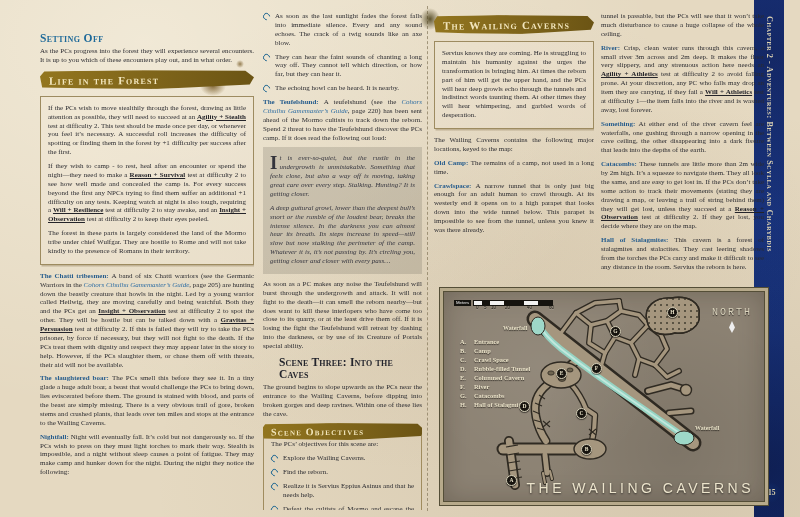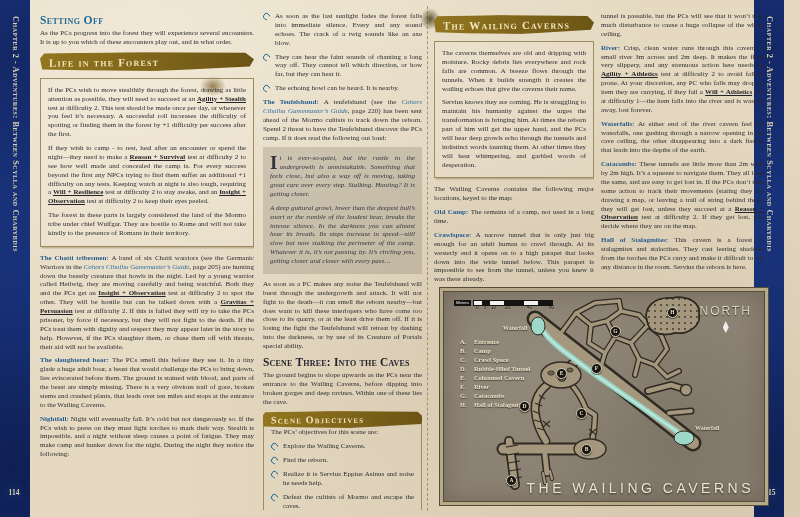--- a/index.html
+++ b/index.html
@@ -43,23 +43,23 @@
   #lcol1{left:40px;top:12px;width:214px;height:498px;}
   #lcol2{left:263px;top:12px;width:159px;height:498px;}
   #rcol1{left:434px;top:12px;width:160px;height:274px;}
   #rcol2{left:601px;top:12px;width:163px;height:274px;}
   p.body{margin:0 0 5px;font-size:7px;line-height:1.27;text-align:justify;}
   .sg-b{font-weight:bold;color:#24242a;text-decoration:underline;}
   .sg-lead{font-weight:bold;color:#275d8d;}
   .sg-link{font-style:italic;color:#2d6da3;}
   .sg-drop{float:left;font:bold 19px/15px "Liberation Serif",serif;
     font-style:normal;color:#34343c;padding:1px 2px 0 0;}
-  .h-blue{margin:2px 0 3px;font-variant:small-caps;font-weight:bold;
+  .h-blue{margin:20px 0 3px;font-variant:small-caps;font-weight:bold;
     font-size:11.5px;letter-spacing:.4px;color:#1f6a99;}
-  .h-scene{margin:3px 0 3px;font-variant:small-caps;font-weight:bold;
+  .h-scene{margin:3px 16px 3px;font-variant:small-caps;font-weight:bold;
     font-size:11.5px;letter-spacing:.2px;color:#23242c;}
   
   .banner{position:relative;z-index:2;margin:3px 0 7px;height:19px;
     background:linear-gradient(93deg,#93761f,#7e641a 55%,#6b5414);
     clip-path:polygon(0 30%,2% 4%,40% 0,96% 8%,100% 42%,98% 80%,55% 100%,20% 94%,1% 88%);
     transform:rotate(-.4deg);
     display:flex;align-items:center;padding-left:9px;box-sizing:border-box;}
   .banner span{font-variant:small-caps;font-weight:bold;font-size:11px;
     letter-spacing:1.2px;color:#f2e6bd;}
   .banner-sm{height:17px;}
@@ -90,21 +90,21 @@
     border:3px solid #b7aa8b;outline:1px solid #544e37;
     box-shadow:inset 0 0 0 1px #544e37, inset 0 0 26px rgba(30,25,15,.25);}
   .map svg{position:absolute;left:0;top:0;}
   .maplab{position:absolute;font-weight:bold;color:#ece5cb;
     text-shadow:0 1px 1px rgba(10,8,4,.7);}
   .legend{position:absolute;left:17px;top:46px;}
   .lgrow{display:flex;gap:5px;font-weight:bold;font-size:6.4px;line-height:9px;
     color:#ebe3c9;text-shadow:0 1px 1px rgba(10,8,4,.65);}
   .lgrow .k{width:9px;}
   .north{position:absolute;right:13px;top:10px;text-align:center;}
-  .north span.nt{font-family:Liberation Sans, sans-serif;font-size:12px;
+  .north span.nt{font-family:Liberation Mono, monospace;font-size:10px;
     letter-spacing:2px;color:#d9d2bb;text-shadow:0 1px 1px rgba(0,0,0,.6);}
   .narrow{display:block;margin:2px auto 0;width:6px;height:12px;background:#eee;
     clip-path:polygon(50% 0,100% 55%,50% 100%,0 55%);
     filter:drop-shadow(0 1px 1px rgba(0,0,0,.6));}
   .wf{font-size:6px;}
   .mk{position:absolute;width:9px;height:9px;border-radius:50%;background:#17140f;
     border:1px solid #d8d2ba;color:#ebe4ca;font:bold 5.5px/9px "Liberation Serif",serif;
     text-align:center;box-shadow:0 1px 1px rgba(0,0,0,.5);}
   .map-title{position:absolute;right:11px;bottom:6px;
     font-family:"Liberation Sans",sans-serif;font-size:14px;font-weight:400;
@@ -118,24 +118,20 @@
     background:linear-gradient(90deg,#f2f2f2 0 10%,#15130f 10% 21%,#f2f2f2 21% 38%,#15130f 38% 64%,#f2f2f2 64% 82%,#15130f 82% 100%);}
   .ticks{position:relative;height:6px;margin-left:22px;}
   .ticks span{position:absolute;top:0;font:4.5px/1 "Liberation Sans",sans-serif;
     color:#1c1a14;text-shadow:0 1px 0 rgba(255,255,255,.2);}
 </style>
 </head>
 <body>
 
 <div class="spread">
 
-  <div class="edge edge-left">
-    <div class="spine">Chapter 2 - Adventures: Between Scylla and Charybdis</div>
-    <div class="pnum">114</div>
-  </div>
   <div class="edge edge-right">
     <div class="spine">Chapter 2 - Adventures: Between Scylla and Charybdis</div>
     <div class="pnum">115</div>
   </div>
   <div class="gutter"></div>
   <div class="splat splat1"></div>
   <div class="splat splat2"></div>
   <div class="splat splat3"></div>
 
   <section class="col" id="lcol1">
@@ -187,50 +183,49 @@
           <li>
               <span class="ring"></span>
               <span class="bt">Explore the Wailing Caverns.</span>
             </li>
           <li>
               <span class="ring"></span>
               <span class="bt">Find the reborn.</span>
             </li>
           <li>
               <span class="ring"></span>
-              <span class="bt">Realize it is Servius Eppius Asinus and noise he needs help.</span>
+              <span class="bt">Realize it is Servius Eppius Asinus and that he needs help.</span>
             </li>
           <li>
               <span class="ring"></span>
               <span class="bt">Defeat the cultists of Mormo and escape the caves.</span>
             </li>
         </ul>
 
       </div>
     </div>
   </section>
 
   <section class="col" id="rcol1">
     <div class="banner">
       <span>The Wailing Caverns</span>
     </div>
     <div class="rulebox">
-      <p class="body"><span>The caverns themselves are old and dripping with moisture. Rocky debris lies everywhere and rock falls are common. A breeze flows through the tunnels. When it builds strength it creates the wailing echoes that give the caverns their name.</span></p>
       <p class="body"><span>Servius knows they are coming. He is struggling to maintain his humanity against the urges the transformation is bringing him. At times the reborn part of him will get the upper hand, and the PCs will hear deep growls echo through the tunnels and indistinct words taunting them. At other times they will hear whimpering, and garbled words of desperation.</span></p>
     </div>
     <p class="body"><span>The Wailing Caverns contains the following major locations, keyed to the map:</span></p>
     <p class="body"><span class="sg-lead">Old Camp: </span><span>The remains of a camp, not used in a long time.</span></p>
     <p class="body"><span class="sg-lead">Crawlspace: </span><span>A narrow tunnel that is only just big enough for an adult human to crawl through. At its westerly end it opens on to a high parapet that looks down into the wide tunnel below. This parapet is impossible to see from the tunnel, unless you knew it was there already.</span></p>
 
   </section>
 
   <section class="col" id="rcol2">
     <p class="body"><span>tunnel is passable, but the PCs will see that it won’t take much disturbance to cause a huge collapse of the whole ceiling.</span></p>
     <p class="body"><span class="sg-lead">River: </span><span>Crisp, clean water runs through this cavern, a small river 3m across and 2m deep. It makes the floor very slippery, and any strenuous action here needs an </span><span class="sg-b">Agility + Athletics</span><span> test at difficulty 2 to avoid falling prone. At your discretion, any PC who falls may drop an item they are carrying, if they fail a </span><span class="sg-b">Will + Athletics</span><span> test at difficulty 1—the item falls into the river and is washed away, lost forever.</span></p>
-    <p class="body"><span class="sg-lead">Waterfalls: </span><span>At either end of the river cavern feel are waterfalls, one gushing through a narrow opening in the cave ceiling, the other disappearing into a dark fissure that leads into the depths of the earth.</span></p>
+    <p class="body"><span class="sg-lead">Something: </span><span>At either end of the river cavern feel are waterfalls, one gushing through a narrow opening in the cave ceiling, the other disappearing into a dark fissure that leads into the depths of the earth.</span></p>
     <p class="body"><span class="sg-lead">Catacombs: </span><span>These tunnels are little more than 2m wide by 2m high. It’s a squeeze to navigate them. They all look the same, and are easy to get lost in. If the PCs don’t take some action to track their movements (stating they are drawing a map, or leaving a trail of string behind them) they will get lost, unless they succeed at a </span><span class="sg-b">Reason + Observation</span><span> test at difficulty 2. If they get lost, you decide where they are on the map.</span></p>
     <p class="body"><span class="sg-lead">Hall of Stalagmites: </span><span>This cavern is a forest of stalagmites and stalactites. They cast leering shadows from the torches the PCs carry and make it difficult to see any distance in the room. Servius the reborn is here.</span></p>
   </section>
 
   <div class="map">
     <svg width="322" height="211" viewBox="0 0 322 211">
       <defs>
         <pattern id="dots" width="6" height="6" patternUnits="userSpaceOnUse">
           <circle cx="2" cy="2" r="1" fill="#413b2e"></circle>
         </pattern>

